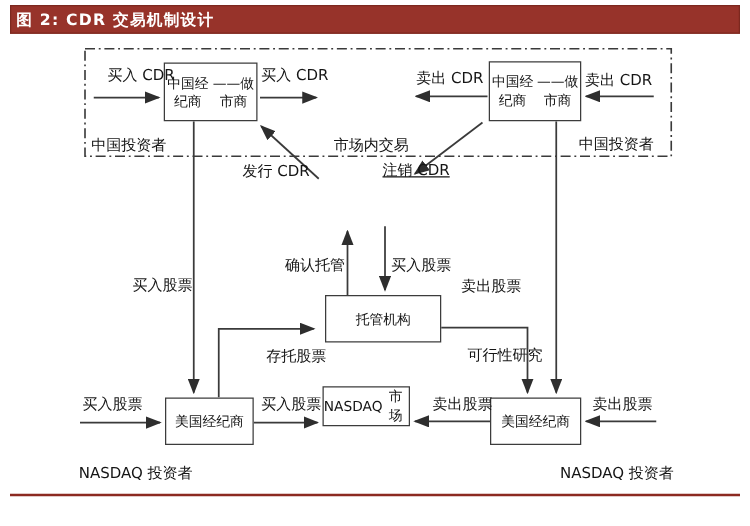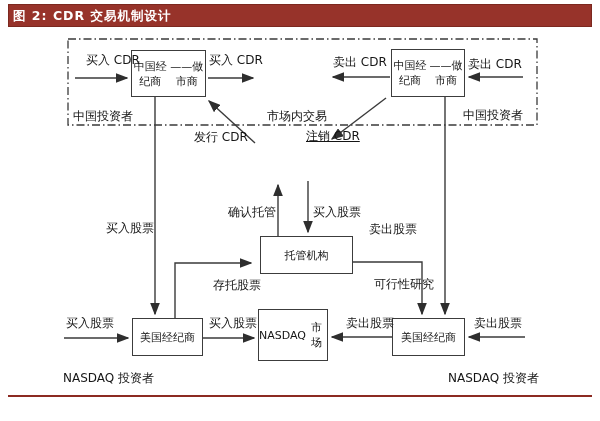--- a/index.html
+++ b/index.html
@@ -16,21 +16,21 @@
   .rule{position:absolute;left:8px;top:395px;width:584px;height:2px;background:#8c2a21;}
   .src{position:absolute;left:18px;top:401px;font-size:10px;font-weight:bold;color:#2b2320;
        white-space:nowrap;}
   
   #b-cnbl{left:131px;top:50px;width:75px;height:47px;}
   #b-cnmk{left:257px;top:47px;width:72px;height:48px;}
   #b-cnbr{left:391px;top:49px;width:74px;height:48px;}
   #b-dep {left:254px;top:142px;width:73px;height:39px;}
   #b-cus {left:260px;top:236px;width:93px;height:38px;}
   #b-usbl{left:132px;top:318px;width:71px;height:38px;}
-  #b-nas {left:258px;top:309px;width:70px;height:52px;}
+  #b-nas {left:258px;top:309px;width:70px;height:32px;}
   #b-usbr{left:392px;top:318px;width:73px;height:38px;}
 </style>
 </head>
 <body>
 
 <div class="canvas">
 
   <div class="hdr">
     <span>图 2:  CDR 交易机制设计</span>
   </div>

